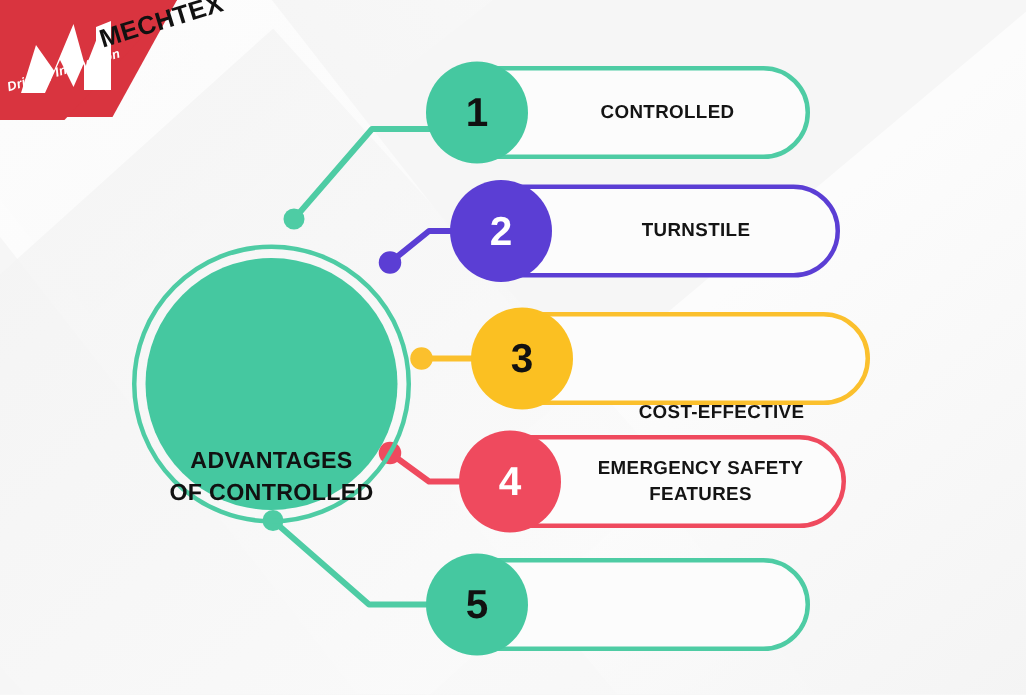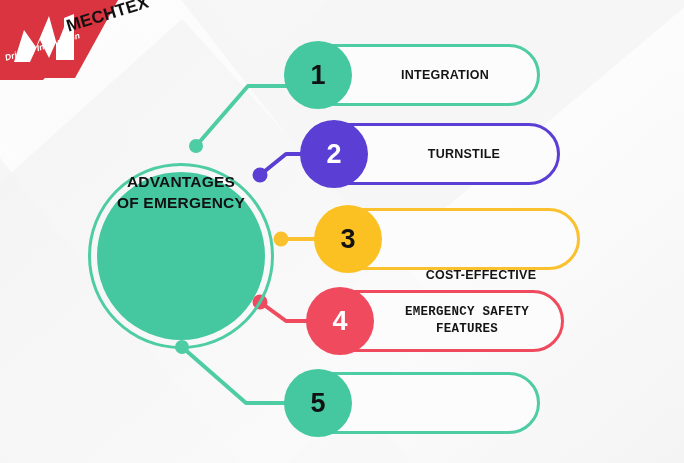--- a/index.html
+++ b/index.html
@@ -67,21 +67,21 @@
   #hub-ring{
     position:absolute;left:88px;top:163px;
     width:186px;height:186px;border-radius:50%;
     border:3px solid #4ecca4;
     box-sizing:border-box;
   }
   #hub{
     position:absolute;left:97px;top:172px;
     width:168px;height:168px;border-radius:50%;
     background:#45c8a0;
-    display:flex;align-items:flex-start;justify-content:center;
+    display:flex;align-items:flex-end;justify-content:center;
   }
   #hub-label{
     color:#111;font-weight:bold;font-size:15.5px;
     text-align:center;line-height:1.35;letter-spacing:.2px;
   }
 
   
   .item{position:absolute;height:62px;}
   .pill{
     position:absolute;left:0;top:0;height:62px;
@@ -163,29 +163,29 @@
       <path d="M64,18 L74,14 L74,60 L64,60 Z" fill="#ffffff"></path>
     </svg>
     <div id="logo-text">MECHTEX</div>
     <div id="logo-tag">Driving Innovation</div>
   </div>
 
   <div id="hub-ring"></div>
   <div id="hub">
     <div id="hub-label">
       <div>ADVANTAGES</div>
-      <div>OF EMERGENCY</div>
+      <div>OF CONTROLLED</div>
     </div>
   </div>
 
   <div class="item i1" style="left:288px;top:44px;width:252px;">
     <div class="pill" style="width:252px;"></div>
     <div class="num-circle" style="left:-4px;">1</div>
     <div class="pill-label" style="left:66px;width:182px;">
-      <div>INTEGRATION</div>
+      <div>CONTROLLED</div>
     </div>
   </div>
 
   <div class="item i2" style="left:304px;top:123px;width:256px;">
     <div class="pill" style="width:256px;"></div>
     <div class="num-circle" style="left:-4px;">2</div>
     <div class="pill-label" style="left:66px;width:188px;">
       <div>TURNSTILE</div>
     </div>
   </div>
@@ -194,21 +194,21 @@
     <div class="pill" style="width:262px;"></div>
     <div class="num-circle" style="left:-4px;">3</div>
     <div class="pill-label" style="left:66px;width:194px;margin-top:36px;">
       <div>COST-EFFECTIVE</div>
     </div>
   </div>
 
   <div class="item i4" style="left:310px;top:290px;width:254px;">
     <div class="pill" style="width:254px;"></div>
     <div class="num-circle" style="left:-4px;">4</div>
-    <div class="pill-label" style="left:62px;width:190px;font-family:Liberation Mono, monospace;">
+    <div class="pill-label" style="left:62px;width:190px;">
       <div>EMERGENCY SAFETY</div>
       <div>FEATURES</div>
     </div>
   </div>
 
   <div class="item i5" style="left:288px;top:372px;width:252px;">
     <div class="pill" style="width:252px;"></div>
     <div class="num-circle" style="left:-4px;">5</div>
   </div>
 

